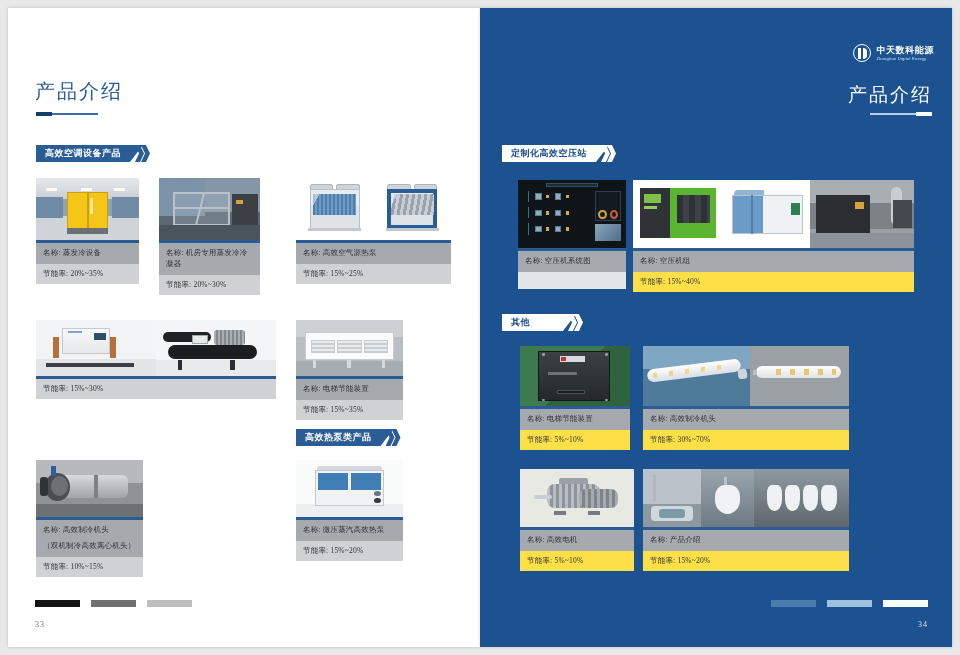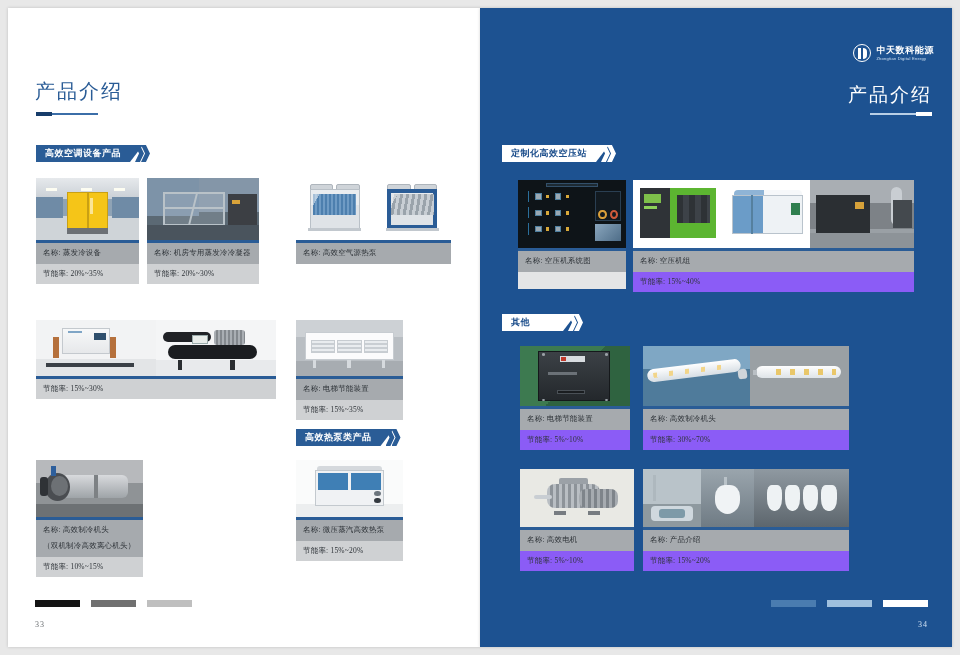--- a/index.html
+++ b/index.html
@@ -85,21 +85,21 @@
     background: #a6aaae; color: #2e3338; font-size: 7.5px;
     padding: 5px 7px 5px 7px; line-height: 1.45; letter-spacing: .2px;
     font-family: "Liberation Serif", serif;
   }
   .card .rt {
     background: #cfd1d3; color: #2e3338; font-size: 7.5px;
     padding: 5px 7px; letter-spacing: .2px;
     font-family: "Liberation Serif", serif;
   }
   .card.on-blue .nm { background: #a6aaae; }
-  .card.on-blue .rt { background: #8b5cf6; }
+  .card.on-blue .rt { background: #fde047; }
   .card.on-blue .rt.empty { background: #e4e5e6; min-height: 17px; }
   .card .photo-wrap { background: #ffffff; display: flex; }
   .card .photo-wrap > div { flex: 1 1 0; }
 
   
   .ph { position: relative; width: 100%; height: 100%; overflow: hidden; }
 
   
   .ph-room { background: linear-gradient(180deg,#d9dde2 0 34%,#8fa3b5 34% 62%,#cfd4d8 62% 100%); }
   .ph-room .ceil { position: absolute; left:0; top:0; width:100%; height:34%;
@@ -324,21 +324,21 @@
               <span class="glare"></span>
               <span class="base"></span>
             </div>
         </div>
       </div>
       <div class="accent"></div>
       <div class="nm">名称: 蒸发冷设备</div>
       <div class="rt">节能率: 20%~35%</div>
     </div>
 
-    <div class="card" style="left:139px; top:170px; width:112px;">
+    <div class="card" style="left:151px; top:170px; width:101px;">
       <div class="photo" style="height:62px;">
         <div class="ph ph-cond">
           <div class="wall"></div>
             <div class="frame"></div>
             <div class="mach">
               <span class="led"></span>
             </div>
             <div class="floor"></div>
         </div>
       </div>
@@ -369,20 +369,21 @@
               </div>
           <div class="body"></div>
               <div class="coil"></div>
               <div class="coil2"></div>
               <div class="base"></div>
         </div>
           </div>
       </div>
       <div class="accent"></div>
       <div class="nm">名称: 高效空气源热泵</div>
+      <div class="rt">节能率: 15%~25%</div>
     </div>
 
     <div class="card" style="left:28px; top:312px; width:240px;">
       <div class="photo photo-wrap" style="height:56px;">
         <div>
             <div class="ph ph-chl">
           <div class="box">
                 <span class="logo"></span>
                 <span class="panel"></span>
               </div>

